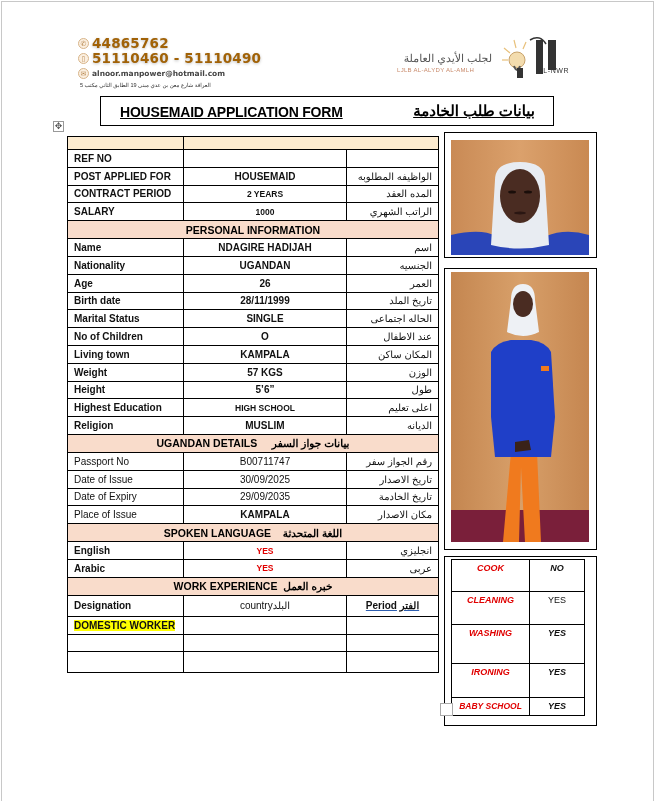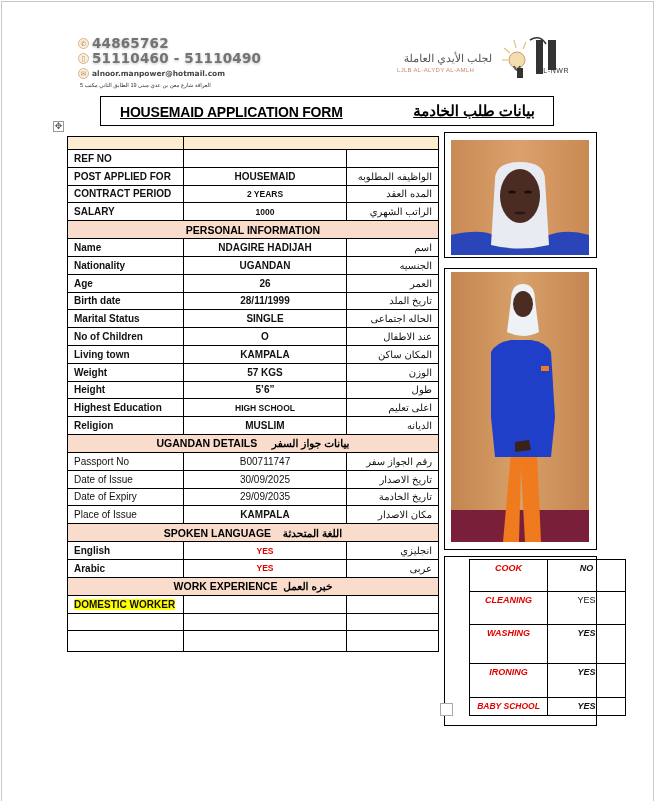--- a/index.html
+++ b/index.html
@@ -2,21 +2,21 @@
 <html><head>
 <meta charset="utf-8">
 <style>
   html,body{margin:0;padding:0;}
   body{width:655px;height:802px;background:#fff;position:relative;overflow:hidden;font-family:"Liberation Sans",sans-serif;}
   .page{position:absolute;left:1px;top:1px;width:651px;height:799px;border:1px solid #c8c8c8;border-bottom:none;background:#fff;}
   .abs{position:absolute;}
   
   .contact-line{position:absolute;display:flex;align-items:center;gap:3px;}
   .c-icon{width:11px;height:11px;border-radius:50%;border:1.5px solid #d8b58a;background:#fbefe0;display:inline-flex;align-items:center;justify-content:center;font-size:7px;color:#b98a52;box-sizing:border-box;line-height:1;}
-  .c-big{font-family:"DejaVu Sans",sans-serif;font-size:13.5px;color:#737373;font-weight:600;letter-spacing:0.2px;text-shadow:0 1px 3px rgba(0,0,0,0.25);}
+  .c-big{font-family:"DejaVu Sans",sans-serif;font-size:13.5px;color:#a16207;font-weight:600;letter-spacing:0.2px;text-shadow:0 1px 3px rgba(0,0,0,0.25);}
   .c-mail{font-family:"DejaVu Sans",sans-serif;font-size:7.5px;color:#444;font-weight:600;}
   .c-addr{font-size:5.5px;color:#333;position:absolute;left:80px;top:82px;direction:rtl;}
   
   .logo-ar{position:absolute;left:397px;top:52px;font-size:11px;color:#555;direction:rtl;width:95px;text-align:right;}
   .logo-en{position:absolute;left:397px;top:67px;font-size:6px;color:#c8896a;letter-spacing:0.3px;}
   .logo-nwr{position:absolute;left:538px;top:67px;font-size:7px;color:#333;letter-spacing:0.6px;}
   
   .title-box{position:absolute;left:100px;top:96px;width:454px;height:30px;border:1px solid #000;box-sizing:border-box;}
   .title-en{position:absolute;left:19px;top:7px;font-weight:bold;font-size:14px;text-decoration:underline;color:#000;letter-spacing:-0.2px;}
   .title-ar{position:absolute;right:18px;top:5px;font-weight:bold;font-size:15px;text-decoration:underline;color:#000;direction:rtl;}
@@ -32,21 +32,21 @@
   tr.section td{background:#f9dccb;text-align:center;font-weight:bold;font-size:10.5px;height:18px;}
   .red{color:#e00000 !important;}
   .hl{background:#ffff00;}
   .period-link{text-decoration:underline;text-decoration-color:#2e5fb0;color:#111;font-weight:bold;}
   tr.tall td{height:21px;}
   
   .photo-frame{position:absolute;border:1px solid #000;box-sizing:border-box;background:#fff;}
   .photo{position:absolute;overflow:hidden;}
   
   .skills-frame{position:absolute;left:444px;top:556px;width:153px;height:170px;border:1px solid #000;box-sizing:border-box;}
-  table.skills{position:absolute;left:469px;top:559px;width:157px;border-collapse:collapse;table-layout:fixed;}
+  table.skills{position:absolute;left:451px;top:559px;width:134px;border-collapse:collapse;table-layout:fixed;}
   table.skills td{border:1px solid #000;font-size:9px;vertical-align:top;padding-top:3px;box-sizing:border-box;}
   .sk-name{width:78px;text-align:center;color:#e00000;font-weight:bold;font-style:italic;}
   .sk-val{text-align:center;color:#111;}
   .sk-bi{font-weight:bold;font-style:italic;}
   .cell-handle{position:absolute;left:440px;top:703px;width:13px;height:13px;border:1px solid #aaa;background:#fff;box-sizing:border-box;}
 </style>
 </head>
 <body>
 
 <div class="page"></div>
@@ -217,20 +217,30 @@
   </tr>
   <tr>
     <td class="c1">Arabic</td>
     <td class="c2 small red">YES</td>
     <td class="c3">عربى</td>
   </tr>
   <tr class="section">
     <td colspan="3">
       <span>WORK EXPERIENCE</span>&nbsp;
       <span>خبره العمل</span>
+    </td>
+  </tr>
+  <tr class="tall">
+    <td class="c1">Designation</td>
+    <td class="c2" style="font-weight:normal">
+      <span>country</span><span>البلد</span>
+    </td>
+    <td class="c3" style="text-align:center;direction:ltr">
+      <span class="period-link">Period</span>
+      <span class="period-link">الفتر</span>
     </td>
   </tr>
   <tr>
     <td class="c1"><span class="hl">DOMESTIC WORKER</span></td>
     <td class="c2"></td>
     <td class="c3"></td>
   </tr>
   <tr>
     <td class="c1"></td>
     <td class="c2"></td>

